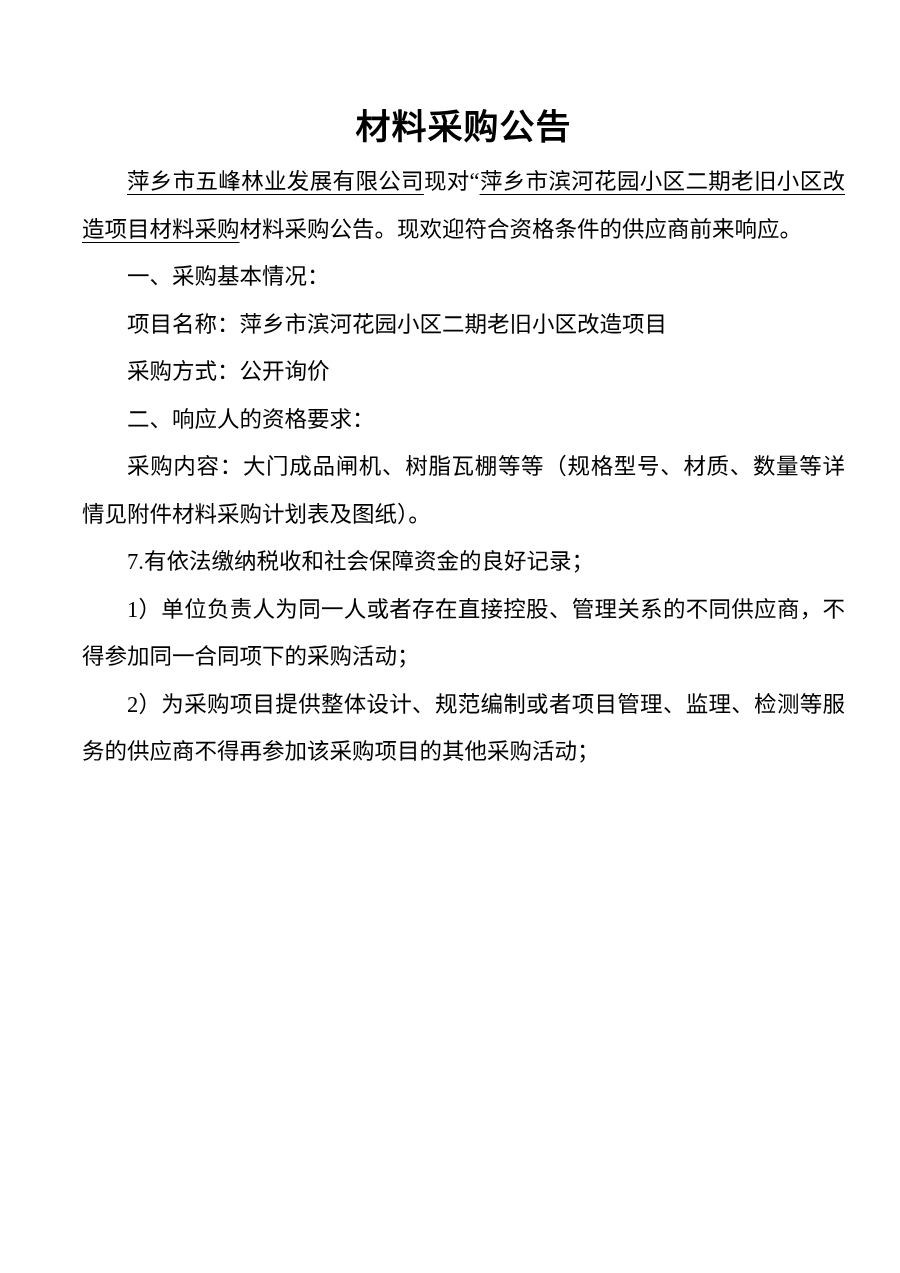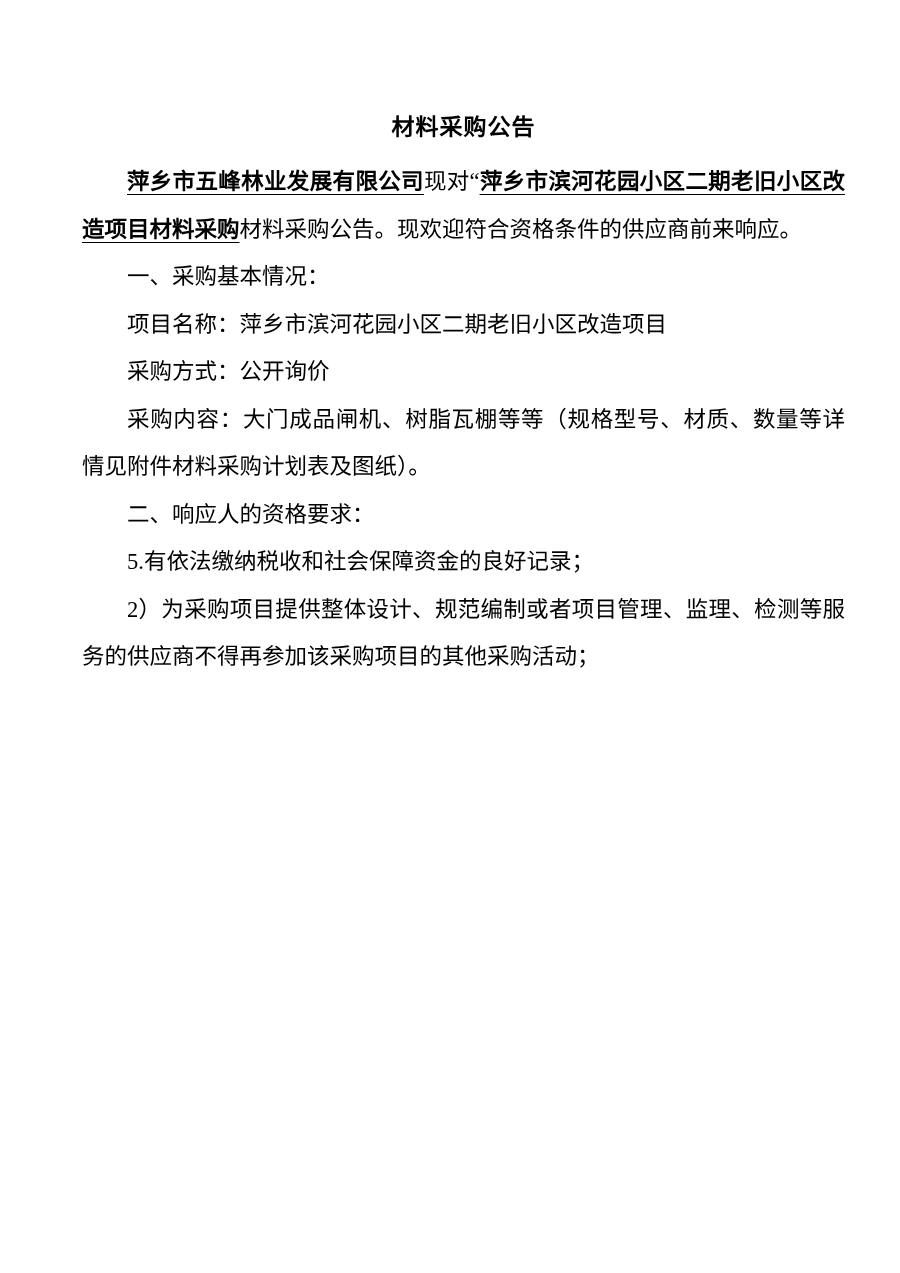--- a/index.html
+++ b/index.html
@@ -10,64 +10,64 @@
     background: #ffffff;
     box-sizing: border-box;
     padding: 106px 55px 0 82px;
     color: #000000;
     font-family: "Liberation Serif", "DejaVu Serif", serif;
     overflow: hidden;
   }
   .doc-title {
     font-family: "Liberation Sans", "DejaVu Sans", sans-serif;
     font-weight: 700;
-    font-size: 23px;
+    font-size: 35px;
     line-height: 42px;
     letter-spacing: 1px;
     text-align: center;
     margin: 0 0 10px 0;
   }
   p.line {
     margin: 0;
     font-size: 22.5px;
     line-height: 47.5px;
     text-align: justify;
     text-indent: 2em;
     word-break: break-word;
   }
   .u {
     text-decoration: underline;
     text-underline-offset: 5px;
     text-decoration-thickness: 1px;
-    font-weight: bold;
   }
 </style>
 </head>
 <body>
 
 <div class="page">
 
   <h1 class="doc-title">材料采购公告</h1>
 
   <p class="line"><span class="u">萍乡市五峰林业发展有限公司</span><span>现对“</span><span class="u">萍乡市滨河花园小区二期老旧小区改造项目材料采购</span><span>材料采购公告。现欢迎符合资格条件的供应商前来响应。</span></p>
 
   <p class="line">一、采购基本情况：</p>
 
   <p class="line">项目名称：萍乡市滨河花园小区二期老旧小区改造项目</p>
 
   <p class="line">采购方式：公开询价</p>
 
+  <p class="line">二、响应人的资格要求：</p>
+
   <p class="line">采购内容：大门成品闸机、树脂瓦棚等等（规格型号、材质、数量等详情见附件材料采购计划表及图纸）。</p>
-
-  <p class="line">二、响应人的资格要求：</p>
 
 
 
 
-  <p class="line">5.有依法缴纳税收和社会保障资金的良好记录；</p>
+  <p class="line">7.有依法缴纳税收和社会保障资金的良好记录；</p>
 
 
 
+  <p class="line">1）单位负责人为同一人或者存在直接控股、管理关系的不同供应商，不得参加同一合同项下的采购活动；</p>
 
   <p class="line">2）为采购项目提供整体设计、规范编制或者项目管理、监理、检测等服务的供应商不得再参加该采购项目的其他采购活动；</p>
 
 
 </div>
 
 </body></html>

